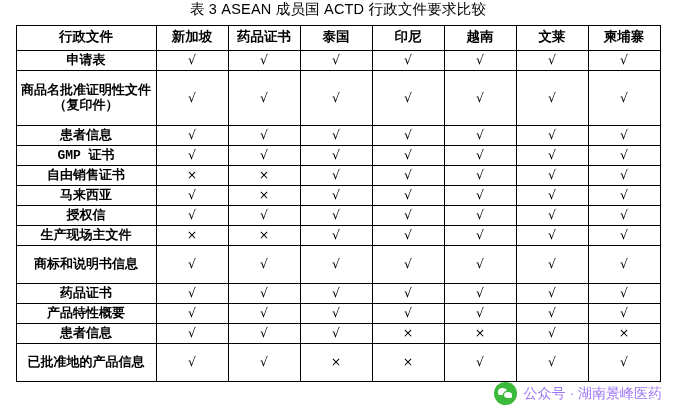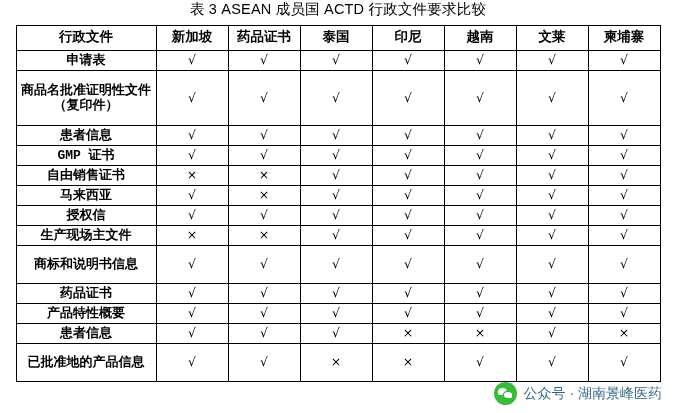--- a/index.html
+++ b/index.html
@@ -100,21 +100,21 @@
     top: 10px;
     width: 8px;
     height: 6px;
     border-radius: 50% 50% 20% 50%;
     background: #ffffff;
     box-shadow: 0 0 0 1.4px #1aad19;
   }
   .wm-text {
     font-family: "Liberation Sans", "DejaVu Sans", sans-serif;
     font-size: 14px;
-    color: #0c4a6e;
+    color: #8b5cf6;
     white-space: nowrap;
   }
 </style>
 </head>
 <body>
 
 <div class="page">
 
   <div class="caption">表 3 ASEAN 成员国 ACTD 行政文件要求比较</div>
 

